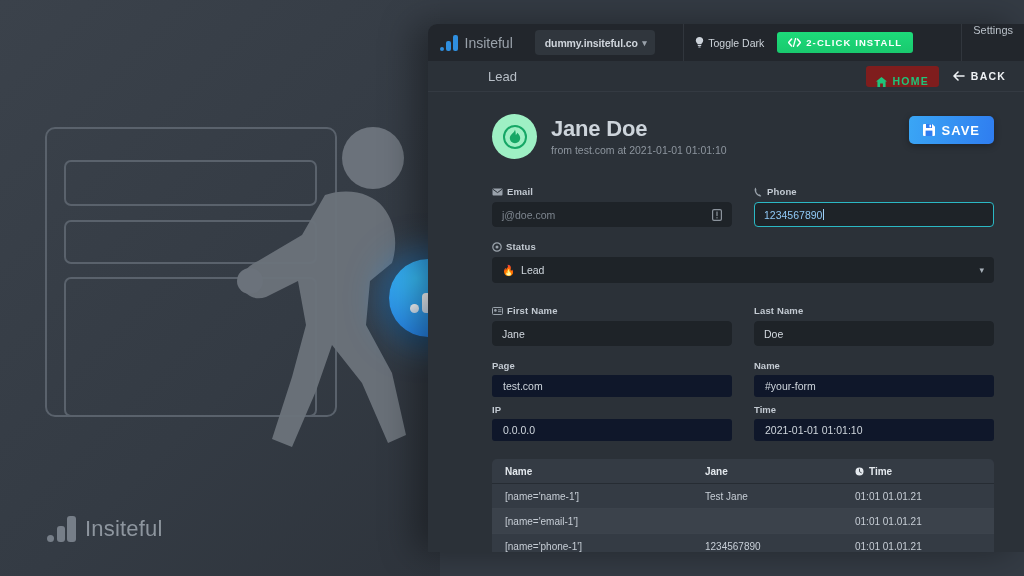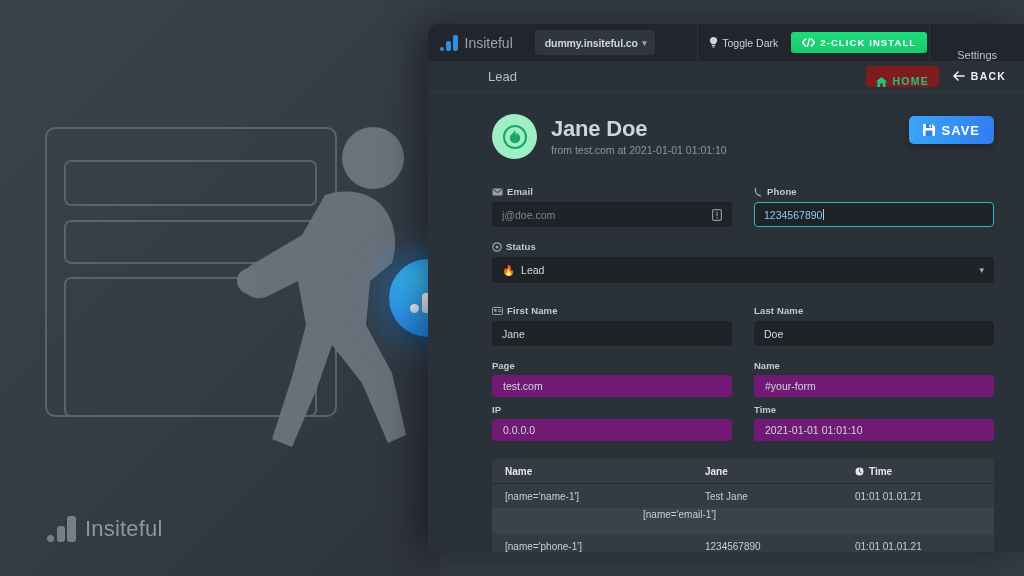--- a/index.html
+++ b/index.html
@@ -85,22 +85,22 @@
     color:#cdd3da; font-size:10.5px; display:flex; align-items:center; gap:4px;
     padding:0 11px; height:100%; border-left:1px solid #31363d;
   }
   .install-btn {
     background:linear-gradient(180deg,#1ddb7a,#19c96e); color:#ffffff;
     font-size:9.5px; font-weight:bold; letter-spacing:1.1px;
     height:21px; display:flex; align-items:center; gap:5px; padding:0 11px;
     border-radius:3px; margin:0 2px;
   }
   .settings-btn {
-    color:#b9c0c8; font-size:11px; padding:0 27px; height:100%;
-    display:flex; align-items:flex-end; border-left:1px solid #31363d;
+    color:#b9c0c8; font-size:11px; padding:0 11px; height:100%;
+    display:flex; align-items:flex-start; border-left:1px solid #31363d;margin-left:46px;
   }
   .subbar {
     height:31px; background:#2b3138; display:flex; align-items:center;
     padding:0 18px 0 60px; border-bottom:1px solid #343a42;
   }
   .subbar .crumb { color:#b8bfc7; font-size:13px; }
   .subbar-right { margin-left:auto; display:flex; align-items:center; gap:14px; }
   .home-btn {
     background:#7f1d1d; color:#1fc47a; font-size:10.5px; font-weight:bold;
     letter-spacing:1.2px; border-radius:3px; height:21px; padding:0 10px;
@@ -149,31 +149,31 @@
   .fselect {
     background:#1e2328; border-radius:4px; height:26px;
     display:flex; align-items:center; padding:0 10px;
     color:#cfd6dd; font-size:10.5px; gap:6px;
   }
   .fselect .chev { margin-left:auto; color:#a8b0b9; font-size:9px; }
 
   .ro-grid { display:flex; gap:22px; margin-top:14px; }
   .rolabel { color:#c3cad2; font-size:9.5px; font-weight:bold; margin-bottom:4px; }
   .rovalue {
-    background:#701a75; border-radius:3px; height:22px;
+    background:#0f172a; border-radius:3px; height:22px;
     display:flex; align-items:center; padding:0 11px;
     color:#cfd6dd; font-size:10.5px;
   }
   .ro-block + .ro-block { margin-top:7px; }
 
   .tbl { margin-top:18px; background:#343b44; border-radius:5px 5px 0 0; overflow:hidden; }
   .tbl-row { display:flex; align-items:center; height:25px; padding:0 13px; }
   .tbl-head { color:#e3e8ed; font-size:10px; font-weight:bold; border-bottom:1px solid #262c33; }
   .tbl-body-row { color:#c7ced6; font-size:10px; border-bottom:1px solid #3c434c; }
-  .tbl-body-row.alt { background:#3b424b;flex-direction:column; }
+  .tbl-body-row.alt { background:#3b424b; }
   .c-name  { width:200px; flex:0 0 200px; }
   .c-value { width:150px; flex:0 0 150px; }
   .c-time  { flex:1 1 auto; display:flex; align-items:center; gap:5px; }
   .svg-i { display:inline-block; vertical-align:middle; }
 </style>
 </head>
 <body>
 
 <div class="bg-illustration">
   <div class="bg-left-shade"></div>

